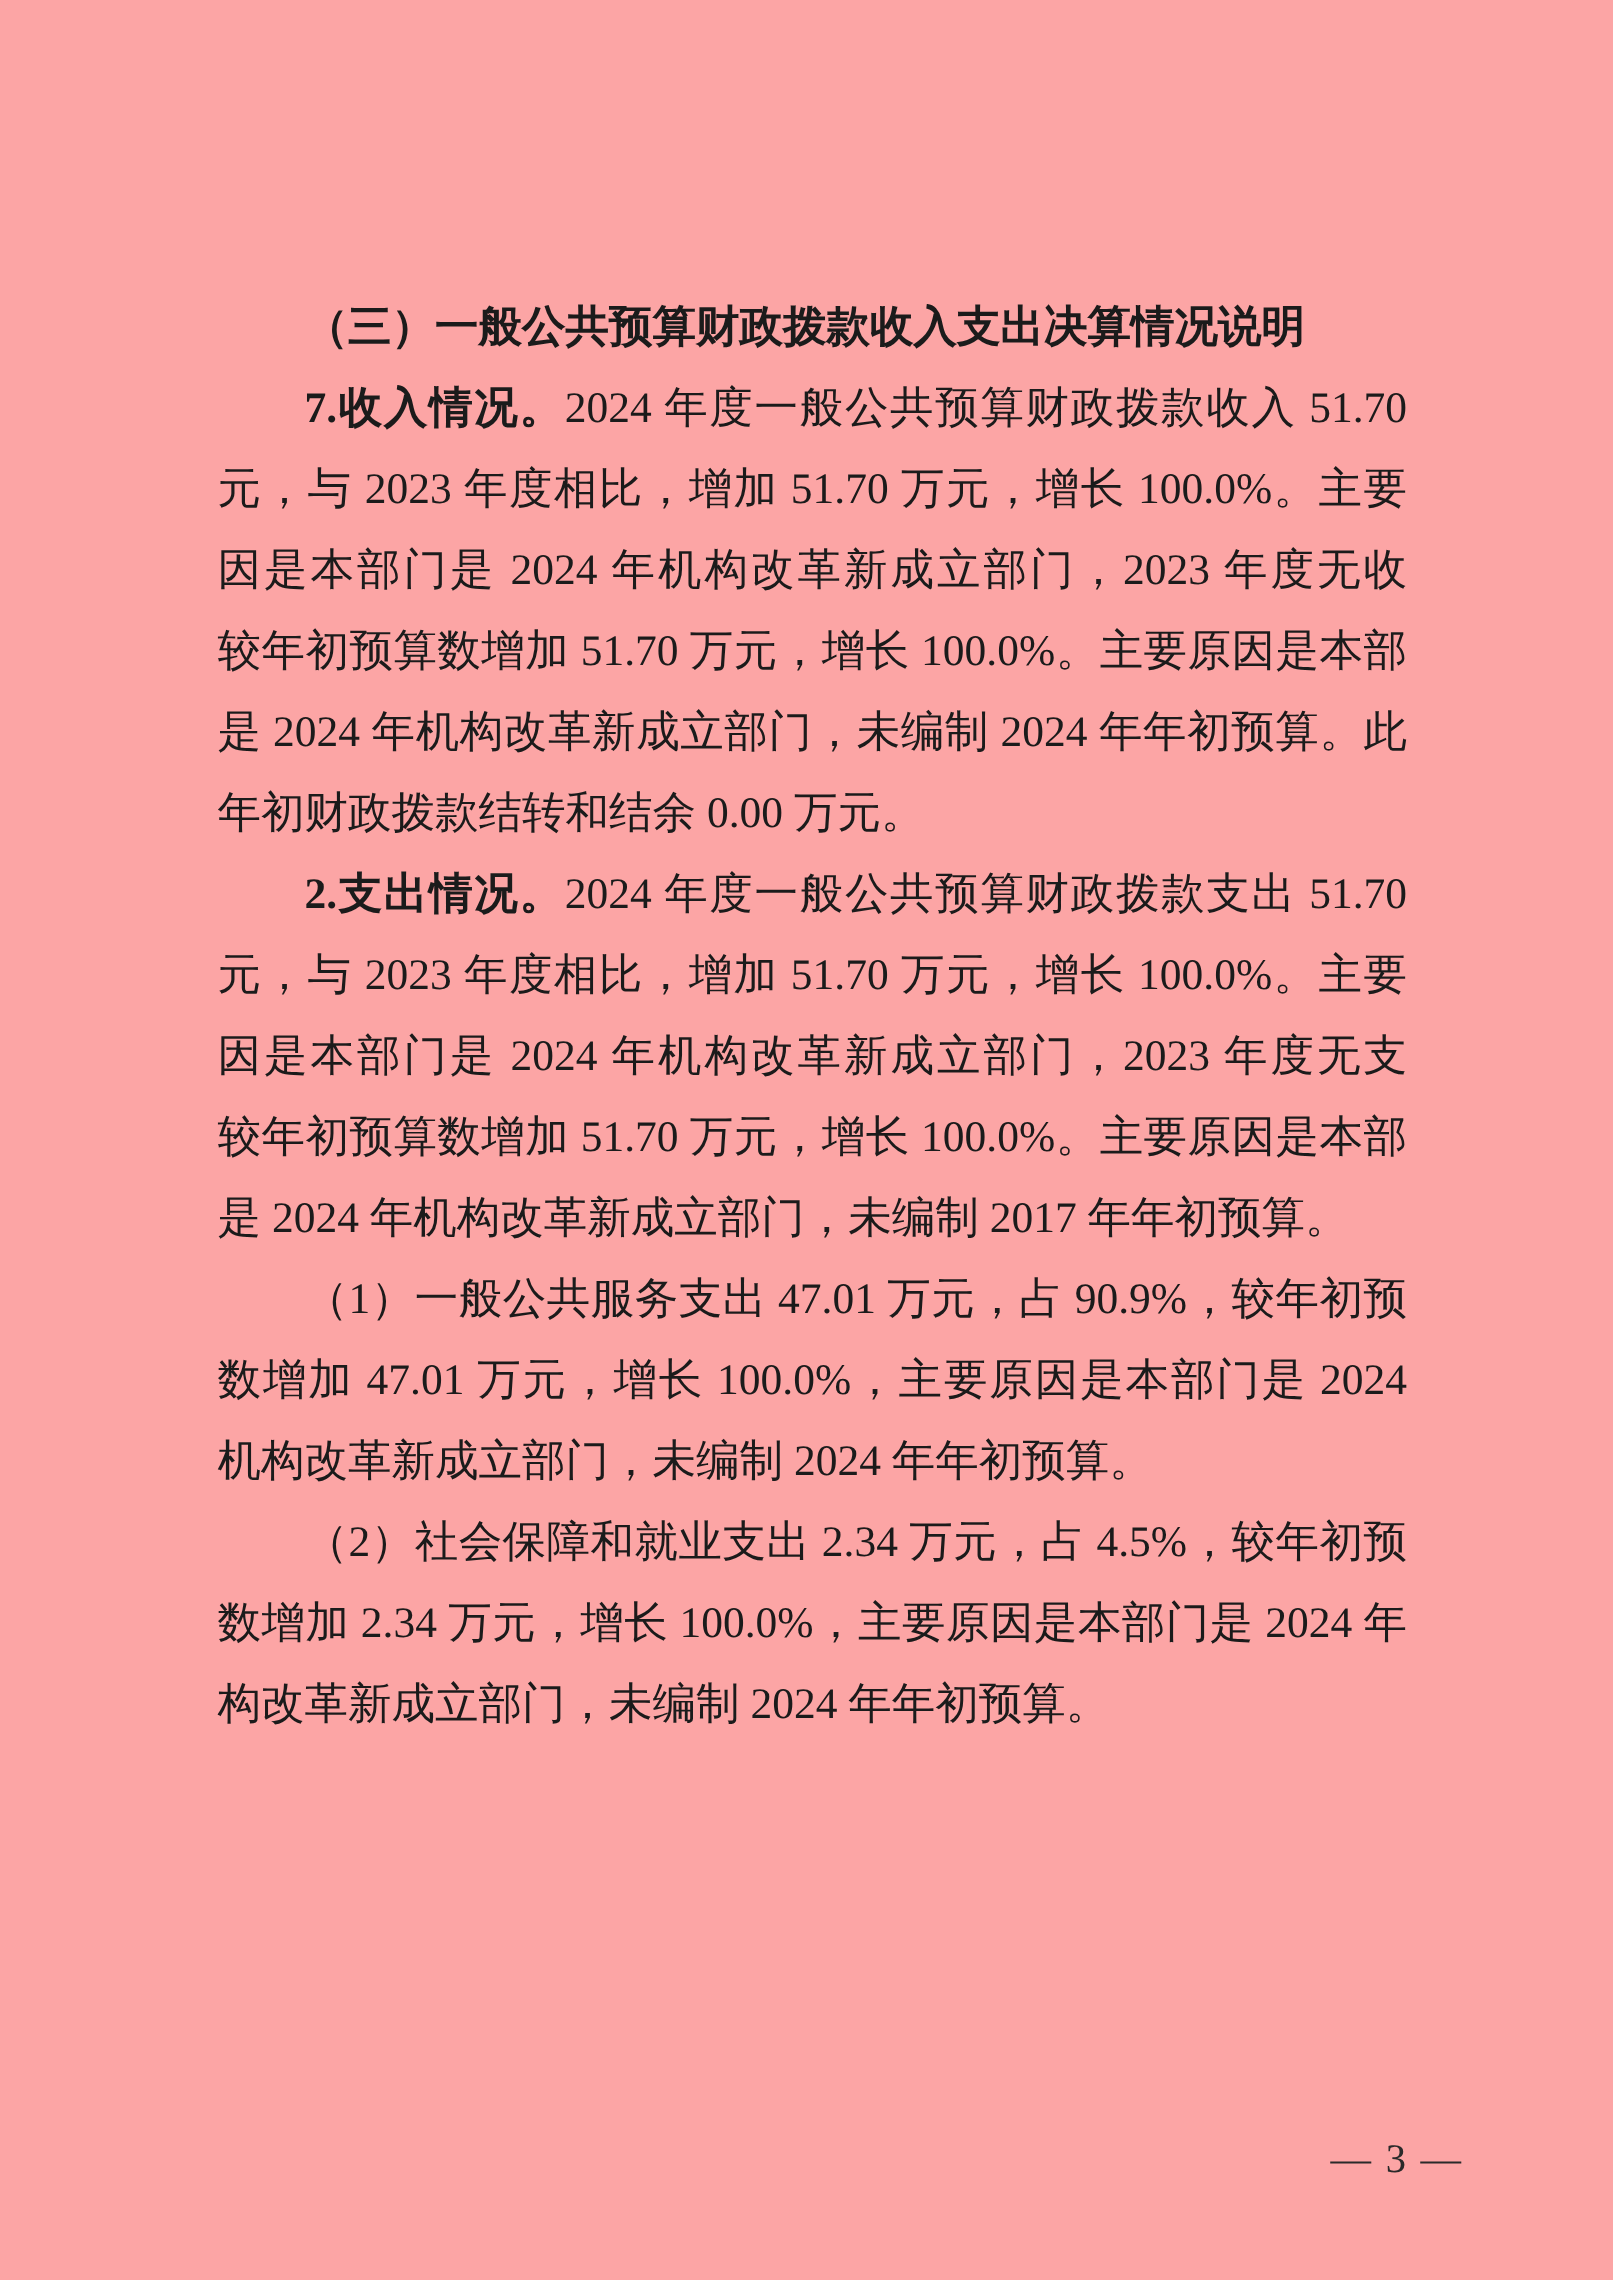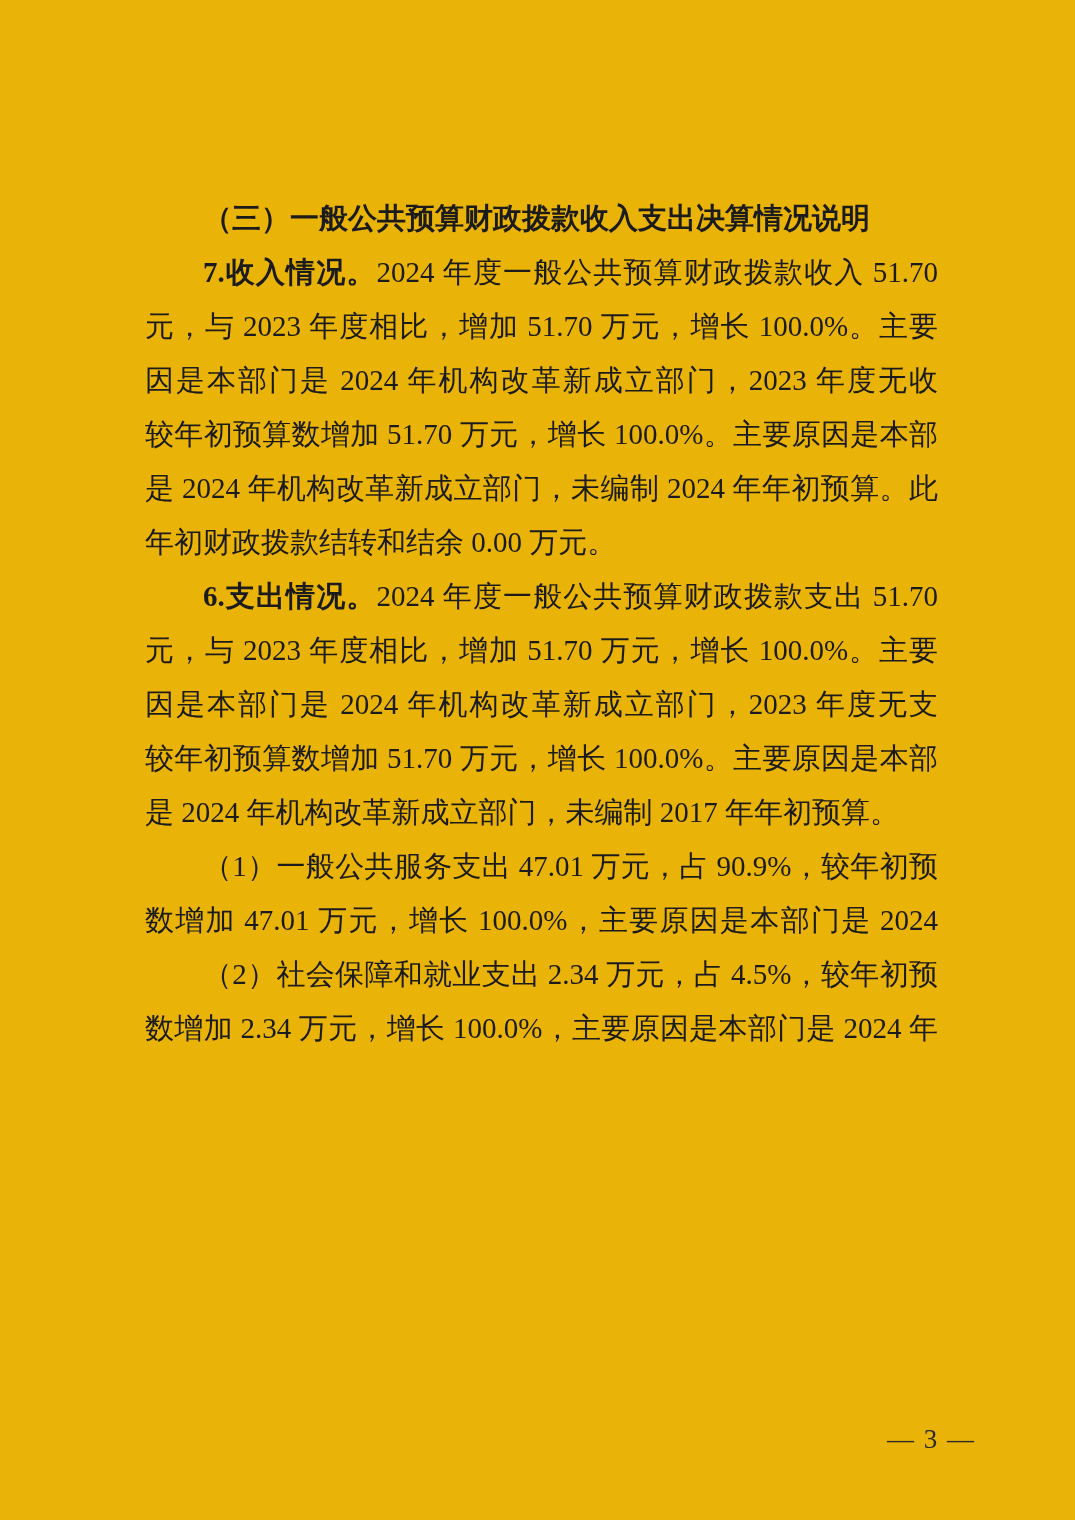--- a/index.html
+++ b/index.html
@@ -9,21 +9,21 @@
     height: 1520px;
     position: relative;
     background: #ffffff;
     color: #1b1b1b;
     font-family: "Liberation Serif", "DejaVu Serif", serif;
     overflow: hidden;
   }
   .page {
     position: absolute;
     inset: 0;
-    background: #eab308;
+    background: #fca5a5;
   }
   .doc-body {
     position: absolute;
     left: 145px;
     top: 191px;
     width: 793px;
   }
   .line {
     font-size: 29px;
     line-height: 54px;
@@ -63,28 +63,30 @@
 <div class="page">
 
   <main class="doc-body" id="doc-body">
       <div class="line indent title-line"><span class="bold">（三）一般公共预算财政拨款收入支出决算情况说明</span></div>
       <div class="line just indent"><span class="bold">7.收入情况。</span><span>2024 年度一般公共预算财政拨款收入 51.70 万</span></div>
       <div class="line just"><span>元，与 2023 年度相比，增加 51.70 万元，增长 100.0%。主要原</span></div>
       <div class="line just"><span>因是本部门是 2024 年机构改革新成立部门，2023 年度无收入。</span></div>
       <div class="line just"><span>较年初预算数增加 51.70 万元，增长 100.0%。主要原因是本部门</span></div>
       <div class="line just"><span>是 2024 年机构改革新成立部门，未编制 2024 年年初预算。此外，</span></div>
       <div class="line"><span>年初财政拨款结转和结余 0.00 万元。</span></div>
-      <div class="line just indent"><span class="bold">6.支出情况。</span><span>2024 年度一般公共预算财政拨款支出 51.70 万</span></div>
+      <div class="line just indent"><span class="bold">2.支出情况。</span><span>2024 年度一般公共预算财政拨款支出 51.70 万</span></div>
       <div class="line just"><span>元，与 2023 年度相比，增加 51.70 万元，增长 100.0%。主要原</span></div>
       <div class="line just"><span>因是本部门是 2024 年机构改革新成立部门，2023 年度无支出。</span></div>
       <div class="line just"><span>较年初预算数增加 51.70 万元，增长 100.0%。主要原因是本部门</span></div>
       <div class="line"><span>是 2024 年机构改革新成立部门，未编制 2017 年年初预算。</span></div>
       <div class="line just indent"><span>（1）一般公共服务支出 47.01 万元，占 90.9%，较年初预算</span></div>
       <div class="line just"><span>数增加 47.01 万元，增长 100.0%，主要原因是本部门是 2024 年</span></div>
+      <div class="line"><span>机构改革新成立部门，未编制 2024 年年初预算。</span></div>
       <div class="line just indent"><span>（2）社会保障和就业支出 2.34 万元，占 4.5%，较年初预算</span></div>
       <div class="line just"><span>数增加 2.34 万元，增长 100.0%，主要原因是本部门是 2024 年机</span></div>
+      <div class="line"><span>构改革新成立部门，未编制 2024 年年初预算。</span></div>
     </main>
 
   <div class="footer">
     <span>— 3 —</span>
   </div>
 
 </div>
 
 </body></html>

